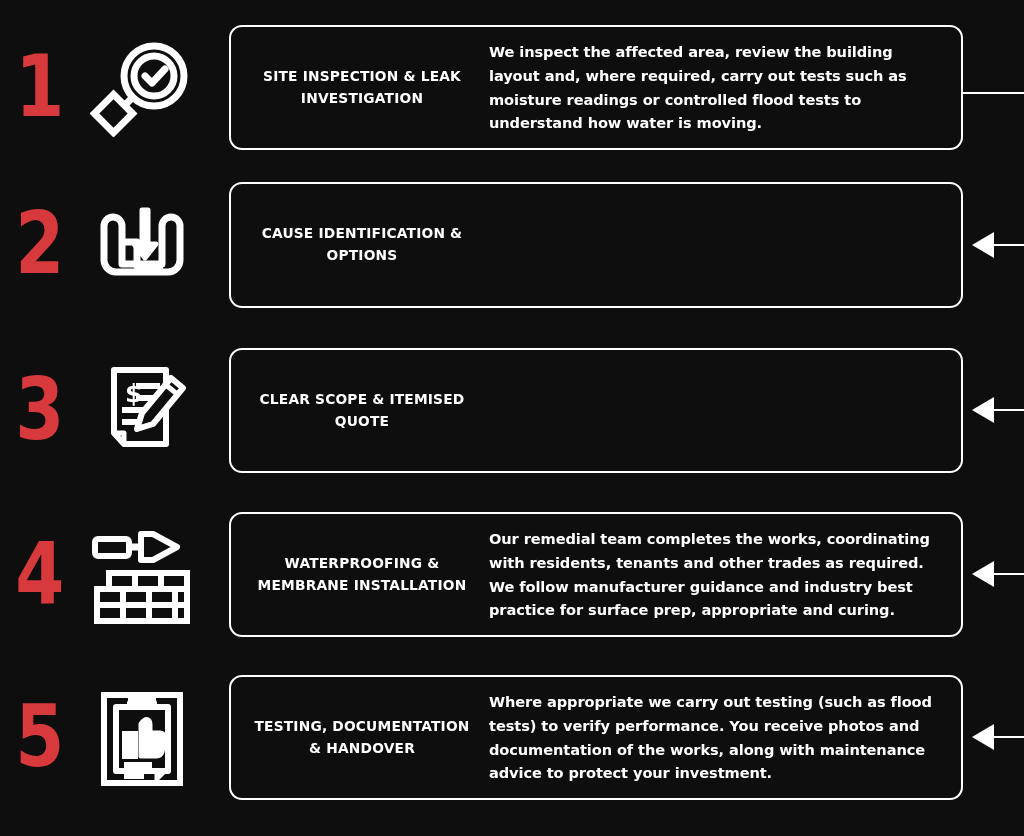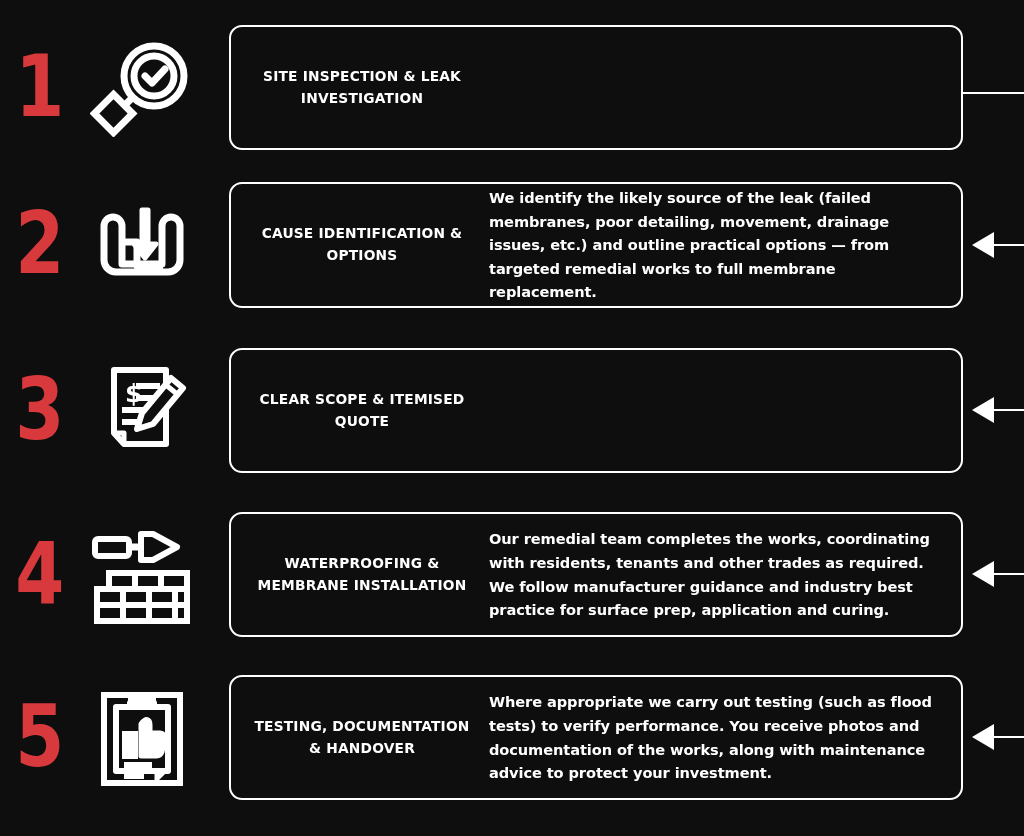--- a/index.html
+++ b/index.html
@@ -124,20 +124,21 @@
         <circle cx="64" cy="35" r="30"></circle>
         <circle cx="64" cy="35" r="20"></circle>
         <polyline points="55,35 62,42 75,28" stroke-width="7" stroke-linecap="round" stroke-linejoin="round"></polyline>
         <line x1="43" y1="56" x2="33" y2="66" stroke-width="7"></line>
         <rect x="10" y="59" width="27" height="27" transform="rotate(-45 23.5 72.5)"></rect>
       </svg>
     </div>
 
     <div class="step-card" style="top:0;height:125px;">
       <div class="card-title">SITE INSPECTION &amp; LEAK INVESTIGATION</div>
+      <div class="card-desc">We inspect the affected area, review the building layout and, where required, carry out tests such as moisture readings or controlled flood tests to understand how water is moving.</div>
     </div>
 
     <div class="connector" style="top:0;left:963px;width:61px;height:125px;">
       <div class="conn-line" style="top:67px;left:0;width:61px;"></div>
     </div>
   </div>
 
   <div class="step-row" style="top:182px;height:126px;">
     <div class="step-number" style="top:18px;">2</div>
 
@@ -145,21 +146,20 @@
       <svg width="100" height="96" viewBox="0 0 100 96" fill="none" stroke="#ffffff" stroke-width="7">
         <path d="M14 26 h18 v44 h36 v-44 h18" stroke-width="0" fill="none"></path>
         <path d="M12 30 a9 9 0 0 1 18 0 v38 h40 v-38 a9 9 0 0 1 18 0 v34 a12 12 0 0 1 -12 12 h-52 a12 12 0 0 1 -12 -12 z" stroke-width="7" stroke-linejoin="round"></path>
         <path d="M33 46 h12 v24 h26" stroke-width="7" stroke-linejoin="round"></path>
         <path d="M50 14 h6 v34 h8 l-11 14 l-11 -14 h8 z" fill="#ffffff" stroke="#ffffff" stroke-width="5" stroke-linejoin="round"></path>
       </svg>
     </div>
 
     <div class="step-card" style="top:0;height:126px;">
       <div class="card-title">CAUSE IDENTIFICATION &amp; OPTIONS</div>
-      <div class="card-desc">We identify the likely source of the leak (failed membranes, poor detailing, movement, drainage issues, etc.) and outline practical options — from targeted remedial works to full membrane replacement.</div>
     </div>
 
     <div class="connector" style="top:0;left:963px;width:61px;height:126px;">
       <div class="conn-line" style="top:62px;left:30px;width:31px;"></div>
       <div class="conn-arrow" style="top:50px;left:9px;"></div>
     </div>
   </div>
 
   <div class="step-row" style="top:348px;height:125px;">
     <div class="step-number" style="top:18px;">3</div>
@@ -205,21 +205,21 @@
         <line x1="62" y1="63" x2="62" y2="79" stroke-width="6"></line>
         <line x1="88" y1="63" x2="88" y2="79" stroke-width="6"></line>
         <line x1="36" y1="79" x2="36" y2="95" stroke-width="6"></line>
         <line x1="62" y1="79" x2="62" y2="95" stroke-width="6"></line>
         <line x1="88" y1="79" x2="88" y2="95" stroke-width="6"></line>
       </svg>
     </div>
 
     <div class="step-card" style="top:0;height:125px;">
       <div class="card-title">WATERPROOFING &amp; MEMBRANE INSTALLATION</div>
-      <div class="card-desc">Our remedial team completes the works, coordinating with residents, tenants and other trades as required. We follow manufacturer guidance and industry best practice for surface prep, application and curing.</div>
+      <div class="card-desc">Our remedial team completes the works, coordinating with residents, tenants and other trades as required. We follow manufacturer guidance and industry best practice for surface prep, appropriate and curing.</div>
     </div>
 
     <div class="connector" style="top:0;left:963px;width:61px;height:125px;">
       <div class="conn-line" style="top:61px;left:30px;width:31px;"></div>
       <div class="conn-arrow" style="top:49px;left:9px;"></div>
     </div>
   </div>
 
   <div class="step-row" style="top:675px;height:125px;">
     <div class="step-number" style="top:18px;">5</div>

